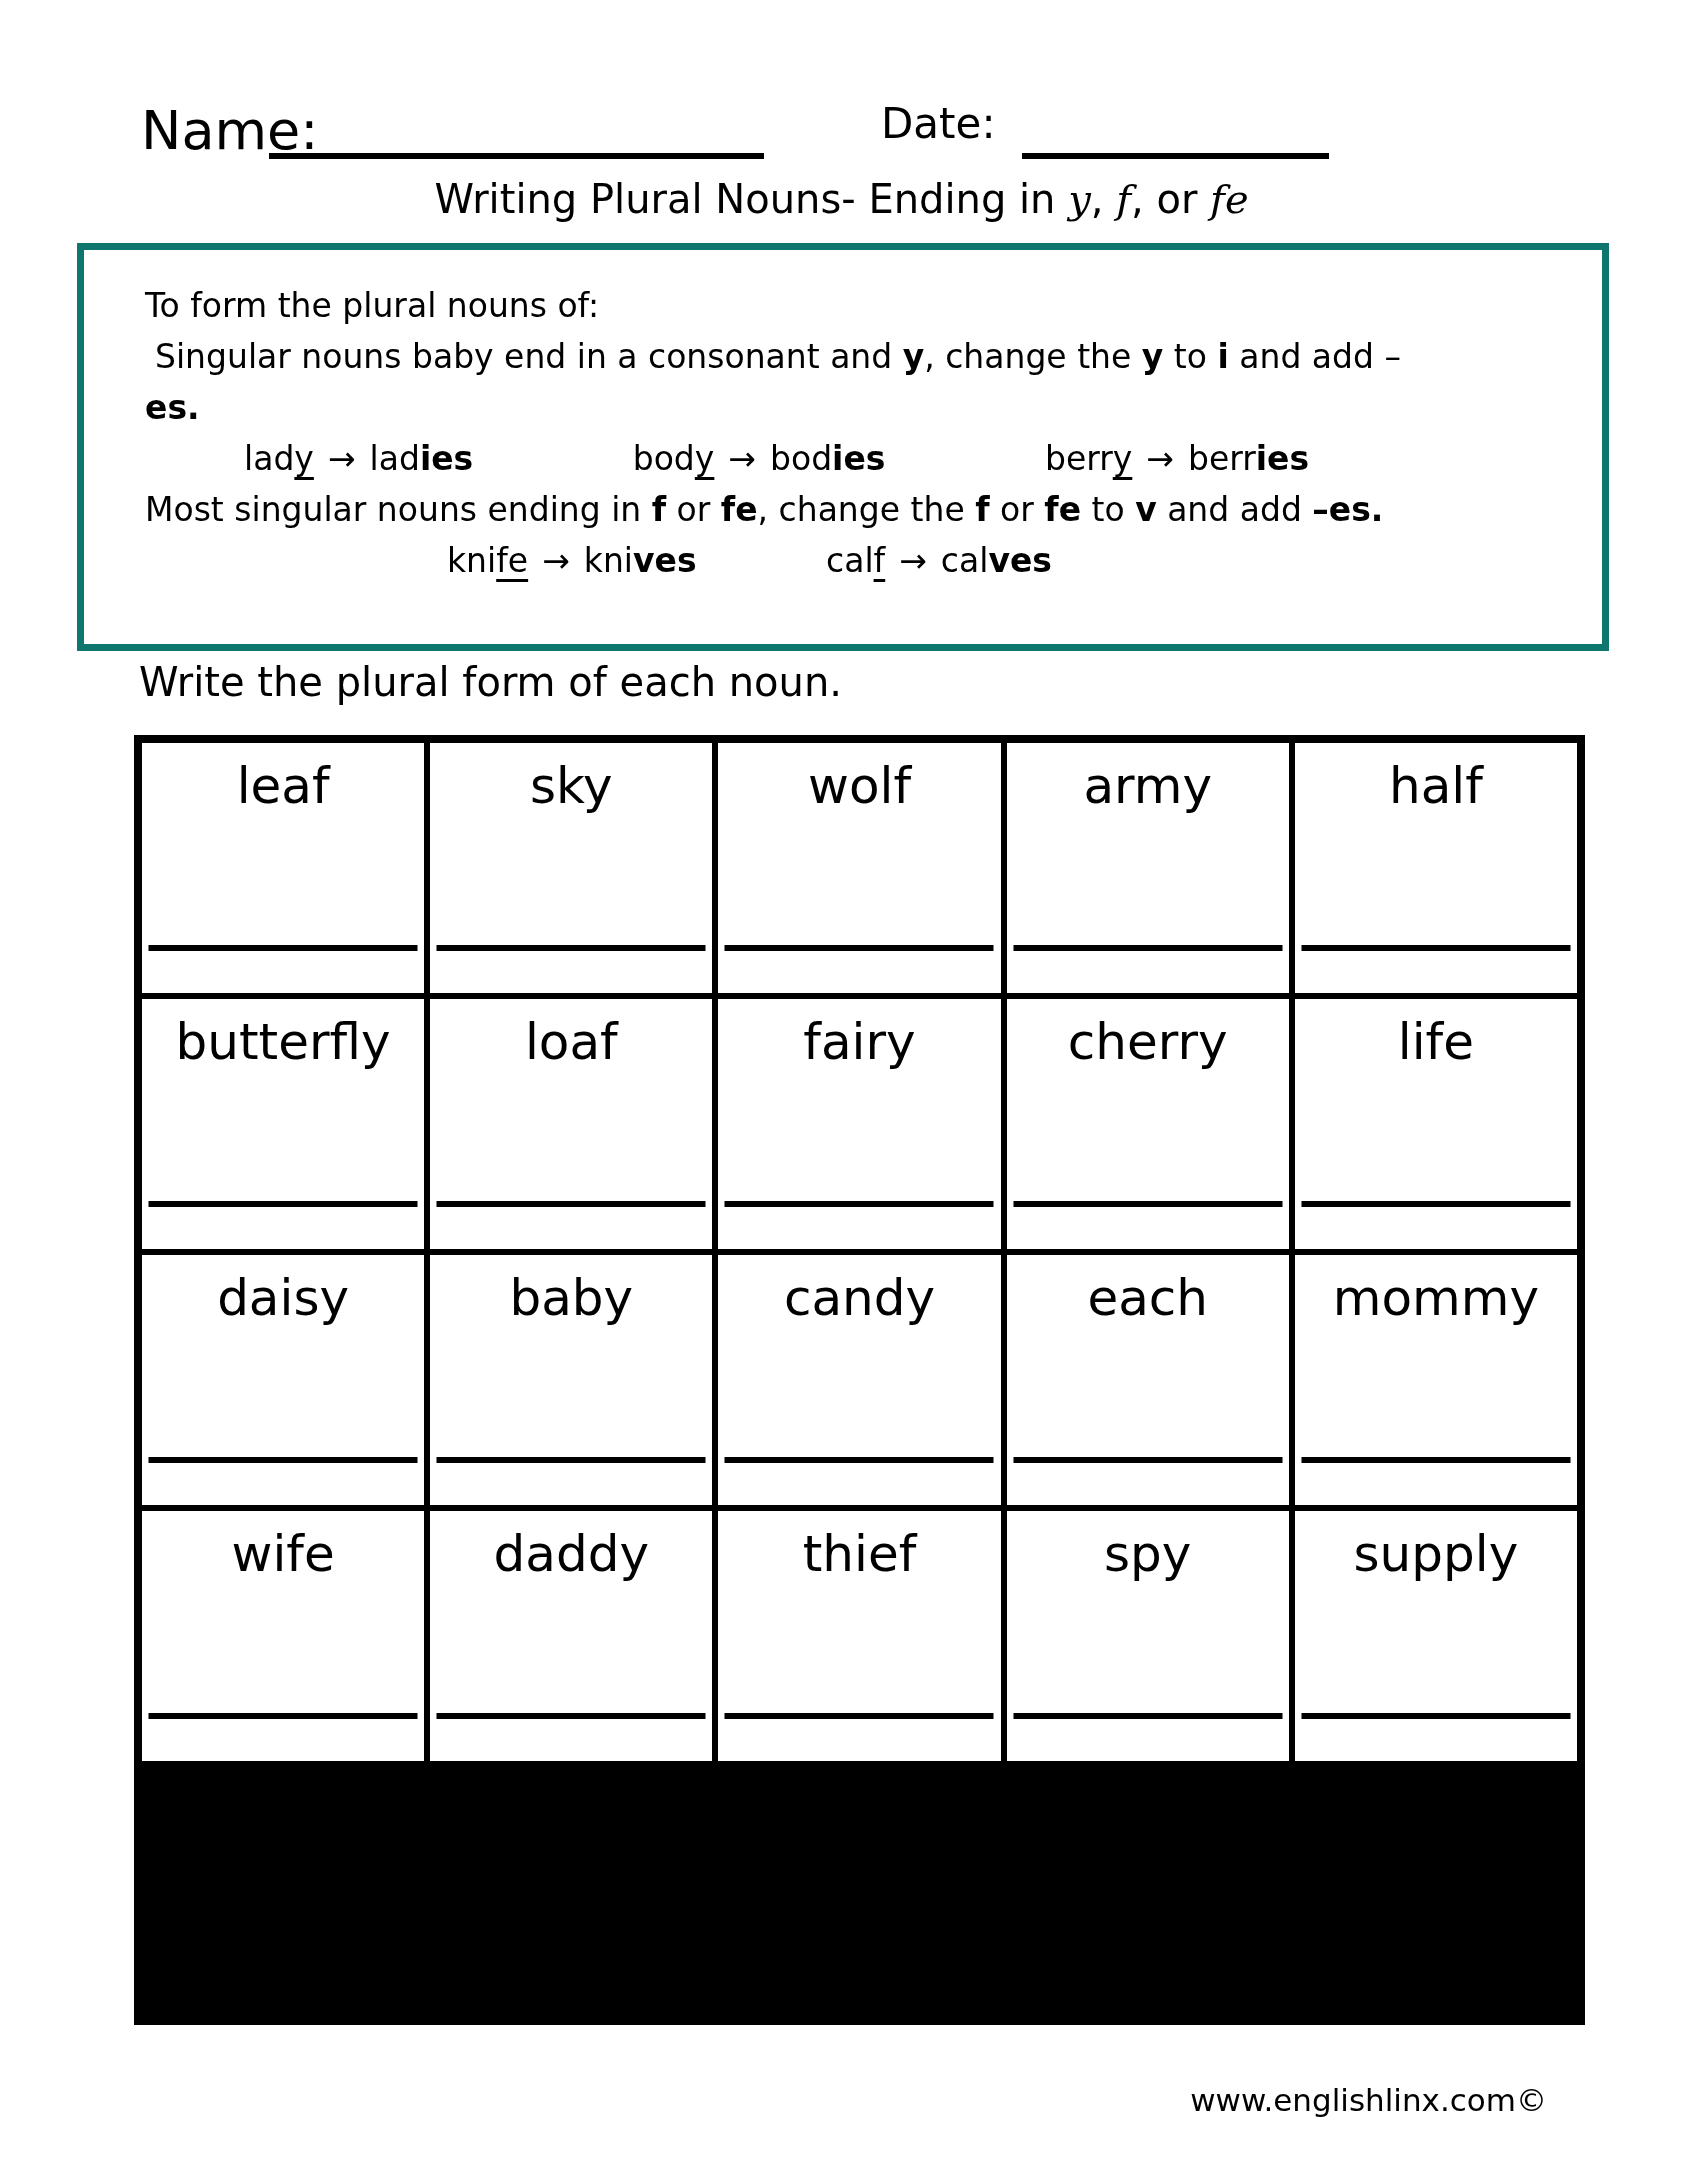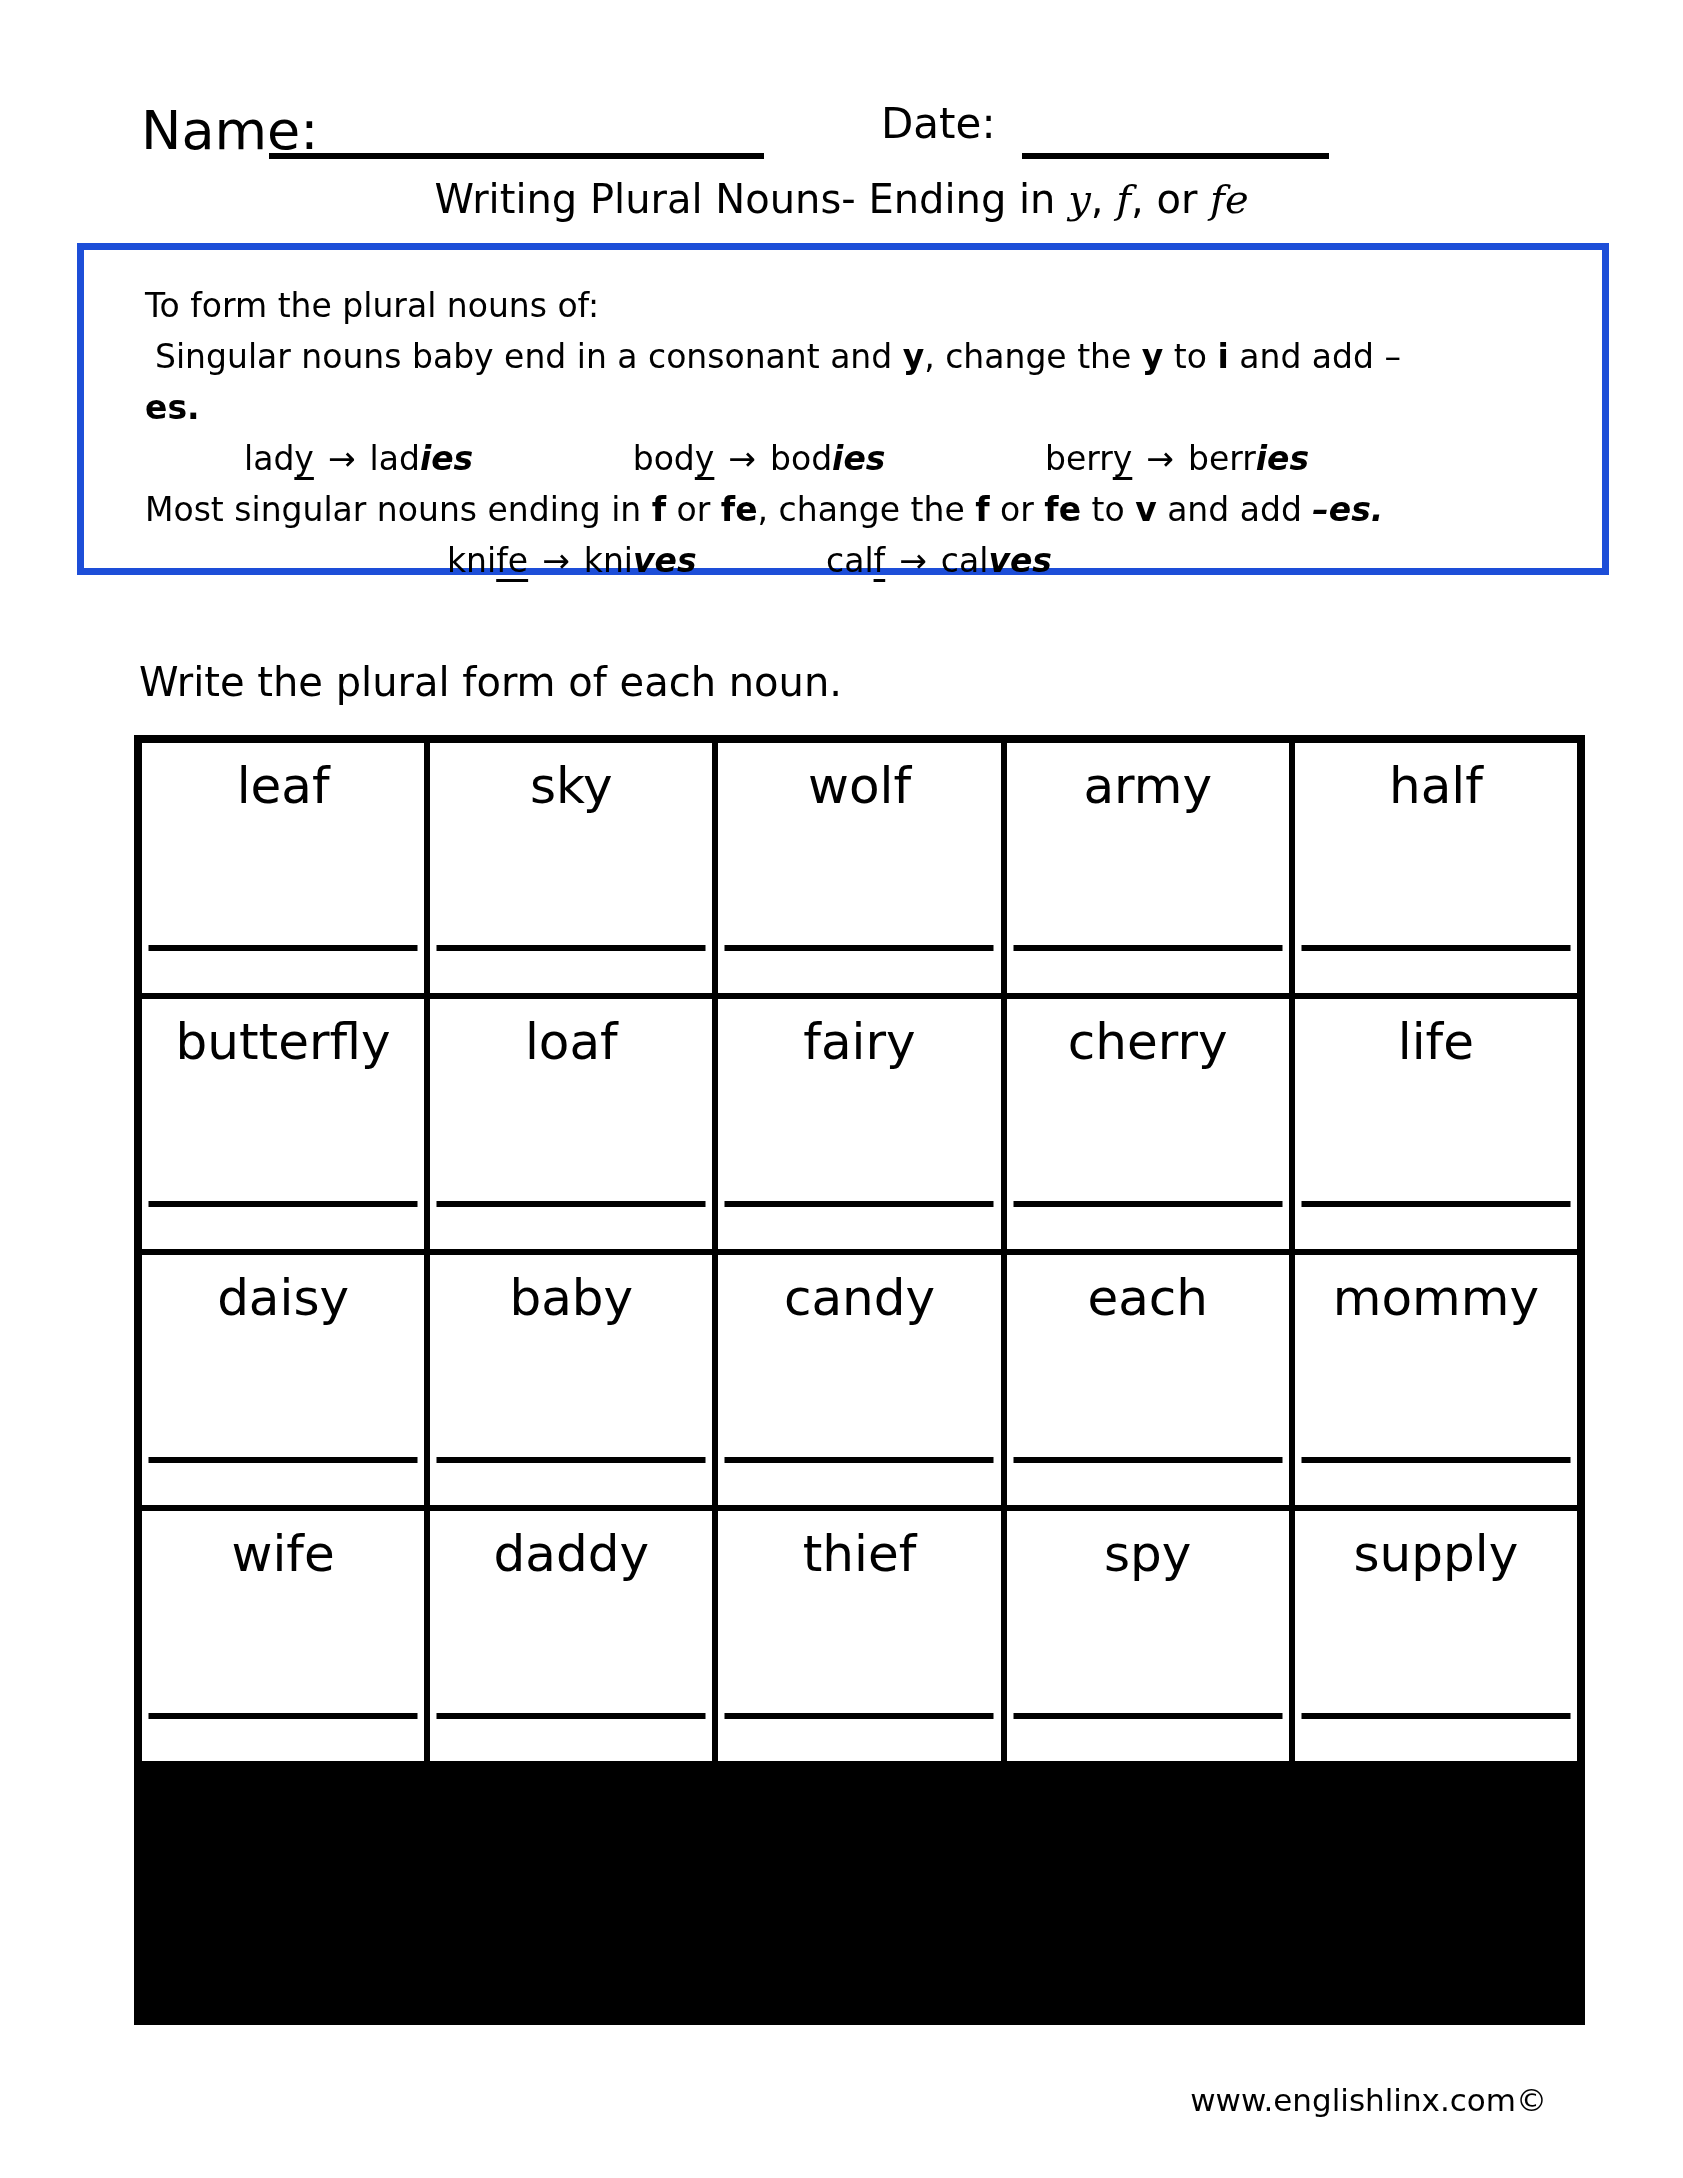--- a/index.html
+++ b/index.html
@@ -13,31 +13,31 @@
   }
   
   .name-label{position:absolute;left:141px;top:99px;font-size:54px;}
   .name-blank{position:absolute;left:269px;top:103px;width:495px;height:50px;border-bottom:6px solid #000;}
   .date-label{position:absolute;left:881px;top:99px;font-size:42px;}
   .date-blank{position:absolute;left:1022px;top:103px;width:307px;height:50px;border-bottom:6px solid #000;}
   .title{position:absolute;left:0;top:176px;width:100%;text-align:center;font-size:40px;white-space:nowrap;}
   .title .ti{font-style:italic;font-family:"DejaVu Serif","Liberation Serif",serif;}
   
   .rules-box{
-    position:absolute;left:77px;top:243px;width:1532px;height:332px;
-    box-sizing:border-box;border:7px solid #1d4ed8;
+    position:absolute;left:77px;top:243px;width:1532px;height:408px;
+    box-sizing:border-box;border:7px solid #0f766e;
     padding:30px 30px 0 61px;
     font-size:33px;line-height:51px;
   }
   .rule-line{white-space:nowrap;}
   .indent-sm{padding-left:10px;}
   .indent-ex1{padding-left:99px;}
   .indent-ex2{padding-left:302px;}
   b{font-weight:bold;}
-  .bi{font-weight:bold;font-style:italic;}
+  .bi{font-weight:bold;}
   .u{text-decoration:underline;text-decoration-thickness:3px;text-underline-offset:7px;}
   .arrow{display:inline-block;margin:0 14px;}
   .ex{display:inline-block;}
   .gap-lg{margin-right:149px;}
   .gap-md{margin-right:119px;}
   
   .prompt{position:absolute;left:139px;top:659px;font-size:40px;white-space:nowrap;text-align:right;}
   
   .grid{
     position:absolute;left:134px;top:735px;width:1451px;height:1290px;

